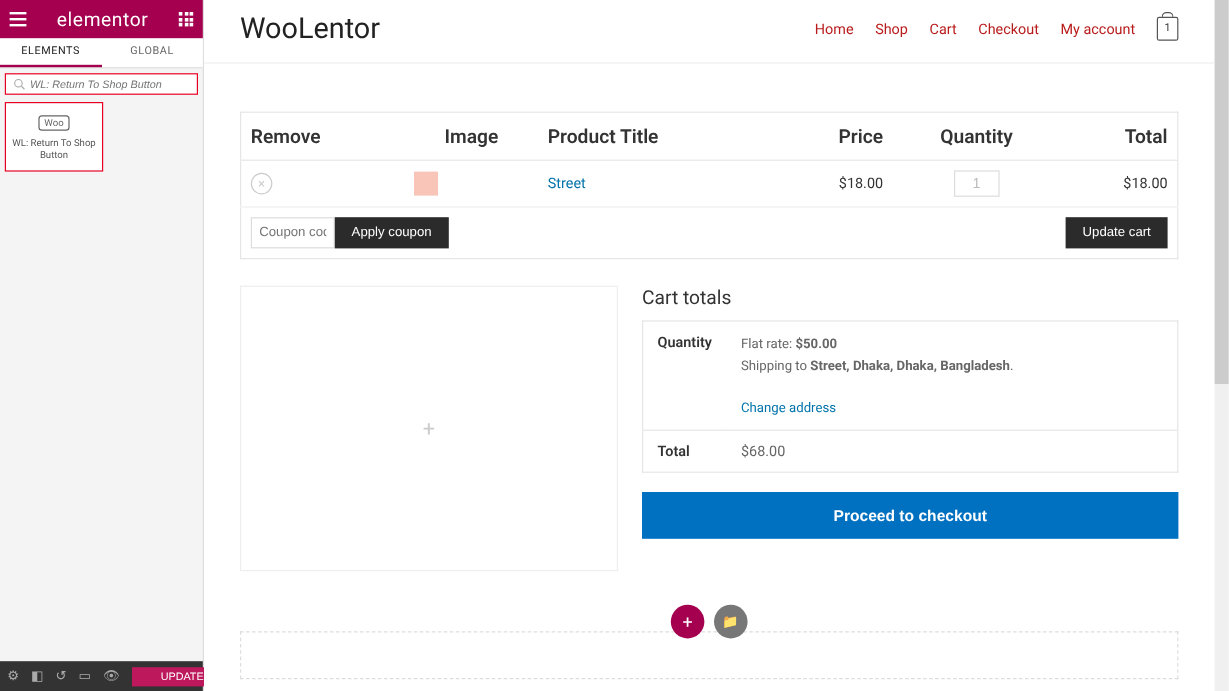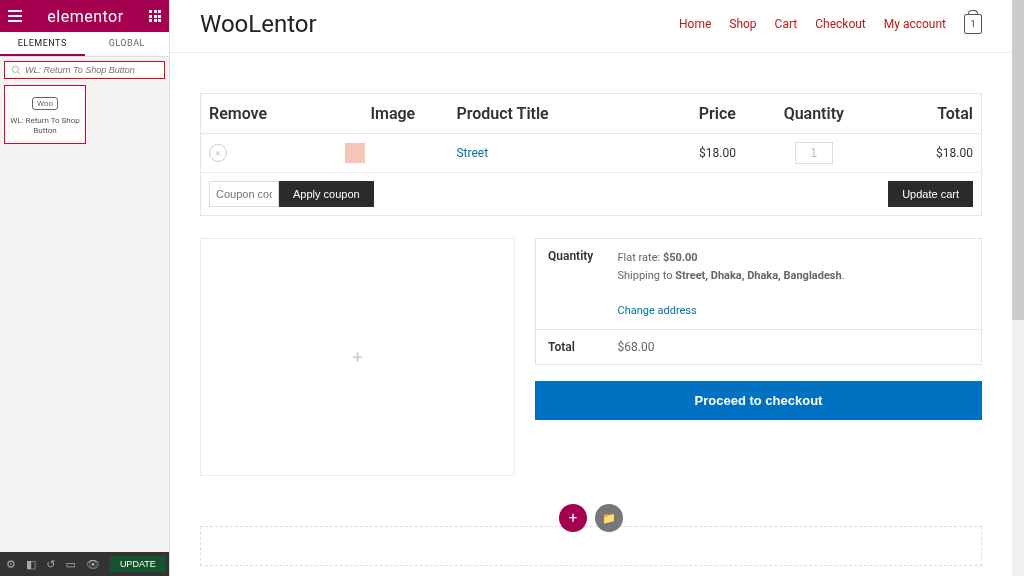--- a/index.html
+++ b/index.html
@@ -25,21 +25,21 @@
     .search-input { border: none; outline: none; font-size: 9px; font-style: italic; color: #888; flex: 1; width: 100%; }
 
     .widgets { padding: 2px 4px; display: flex; }
     .widget { width: 82px; border: 1px solid #e60023; background: #fff; padding: 8px 2px; text-align: center; cursor: grab; }
     .widget-icon { display: inline-block; border: 1px solid #666; border-radius: 3px; padding: 1px 4px; font-size: 8px; color: #666; margin-bottom: 6px; }
     .widget-label { font-size: 8px; color: #555; line-height: 1.2; }
 
     .sidebar-spacer { flex: 1; }
     .sidebar-footer { background: #333; display: flex; align-items: center; padding: 4px 6px; gap: 10px; }
     .sf-icon { color: #aaa; font-size: 11px; cursor: pointer; }
-    .update-btn { background: #14532d; color: #fff; font-size: 9px; padding: 3px 10px; border: none; margin-left: auto; cursor: pointer; }
+    .update-btn { background: #be185d; color: #fff; font-size: 9px; padding: 3px 24px; border: none; margin-left: auto; cursor: pointer; }
     .sf-caret { color: #fff; background: #4a4; padding: 3px 5px; font-size: 9px; }
 
     
     .collapse-handle { position: absolute; left: 170px; top: 278px; width: 12px; height: 36px; background: #eee; border: 1px solid #ddd; display: flex; align-items: center; justify-content: center; font-size: 10px; color: #888; cursor: pointer; }
 
     
     .main { flex: 1; background: #fff; overflow-y: auto; position: relative; }
     .header-bar { display: flex; align-items: center; padding: 10px 30px 14px 30px; border-bottom: 1px solid #eee; }
     .site-title { font-size: 24px; color: #222; font-weight: 400; }
     .nav { margin-left: auto; display: flex; gap: 18px; font-size: 12px; }
@@ -192,20 +192,21 @@
         <button class="btn btn-dark">Apply coupon</button>
         <div style="flex:1"></div>
         <button class="btn btn-dark">Update cart</button>
       </div>
 
       <div class="lower">
         <div class="empty-widget">
           <span>+</span>
         </div>
         <div class="totals-col">
+          <div class="totals-title">Cart totals</div>
           <table class="totals-table">
             <tbody>
             <tr>
               <th>Quantity</th>
               <td class="shipping-cell">
                 <span>Flat rate: </span><strong>$50.00</strong><br>
                 <span>Shipping to </span><strong>Street, Dhaka, Dhaka, Bangladesh</strong>.<br><br>
                 <span class="link">Change address</span>
               </td>
             </tr>

